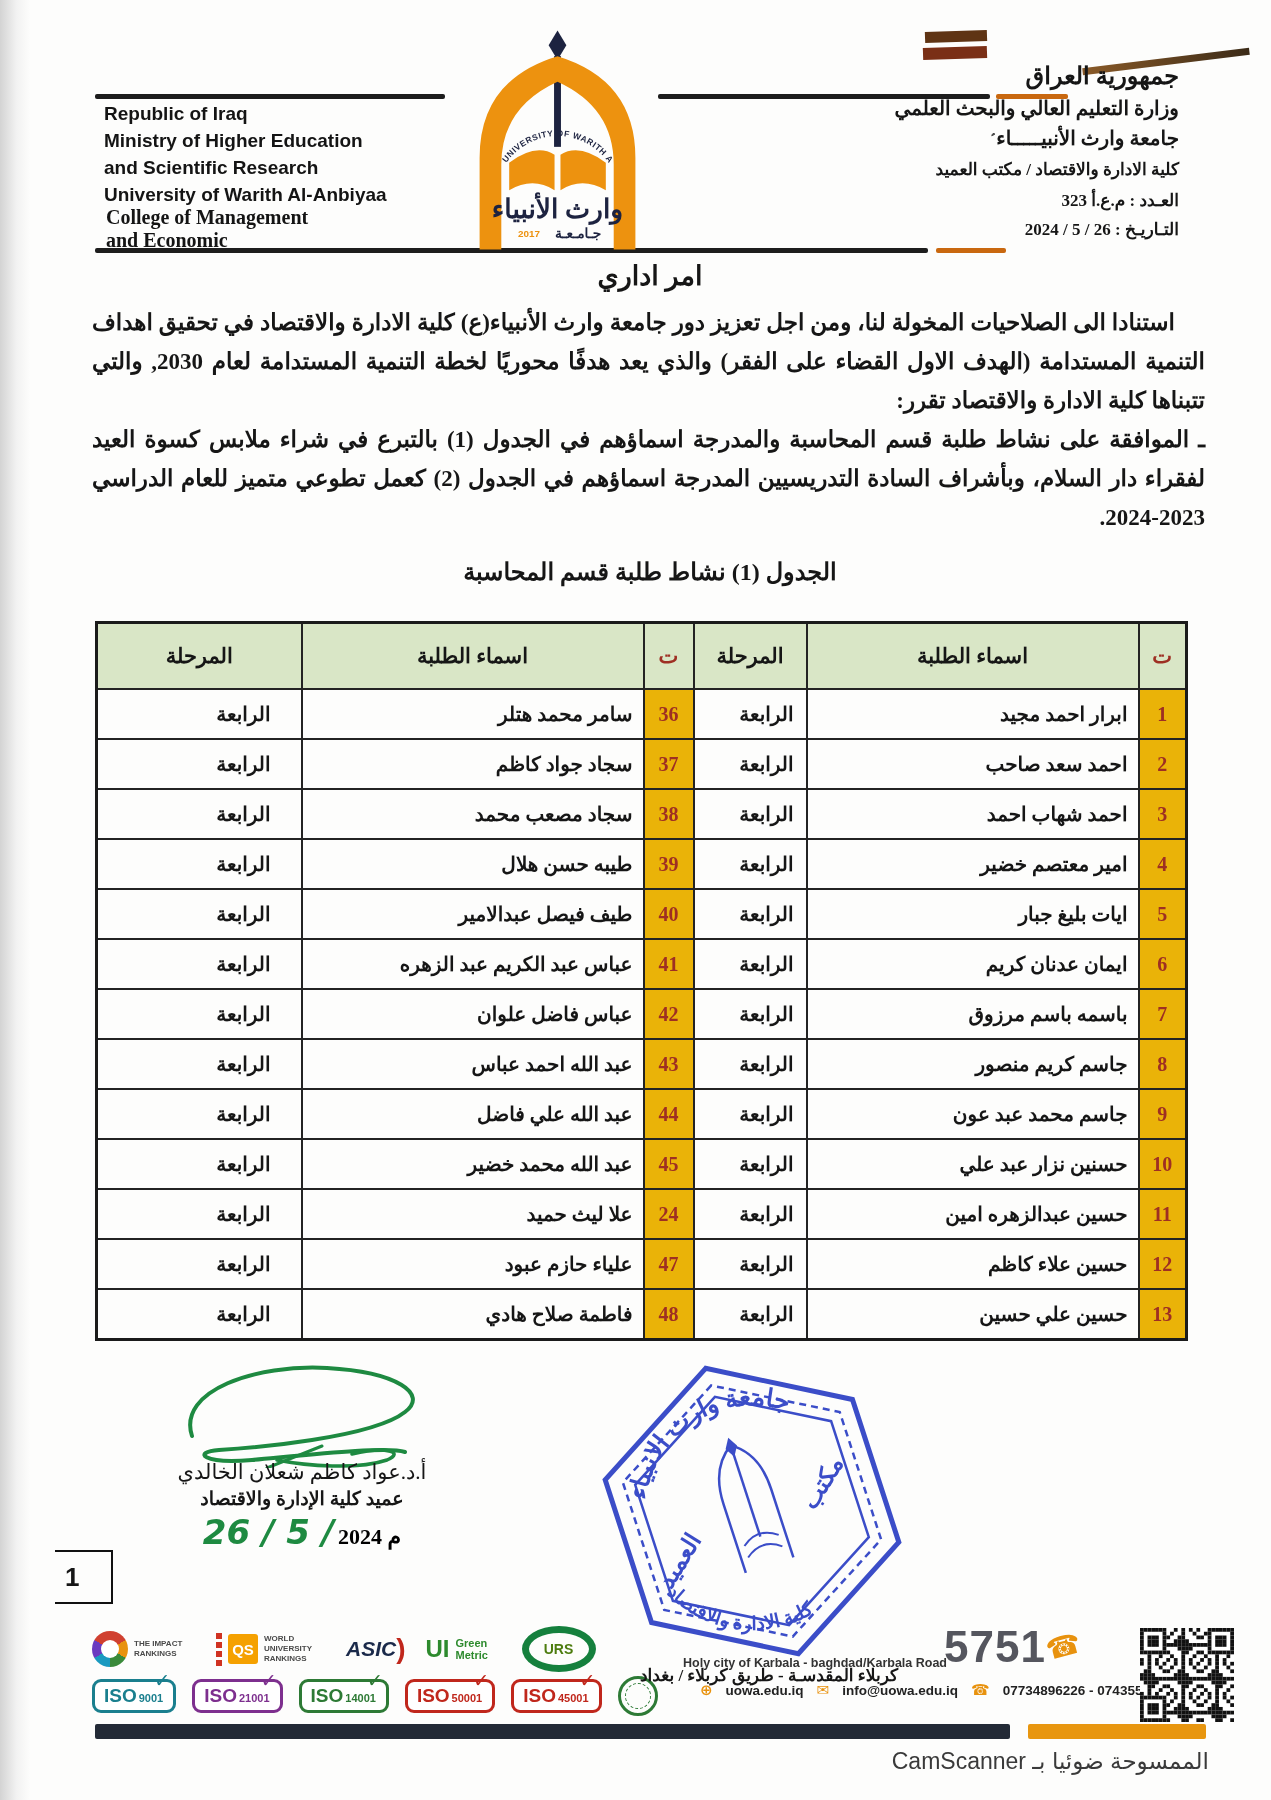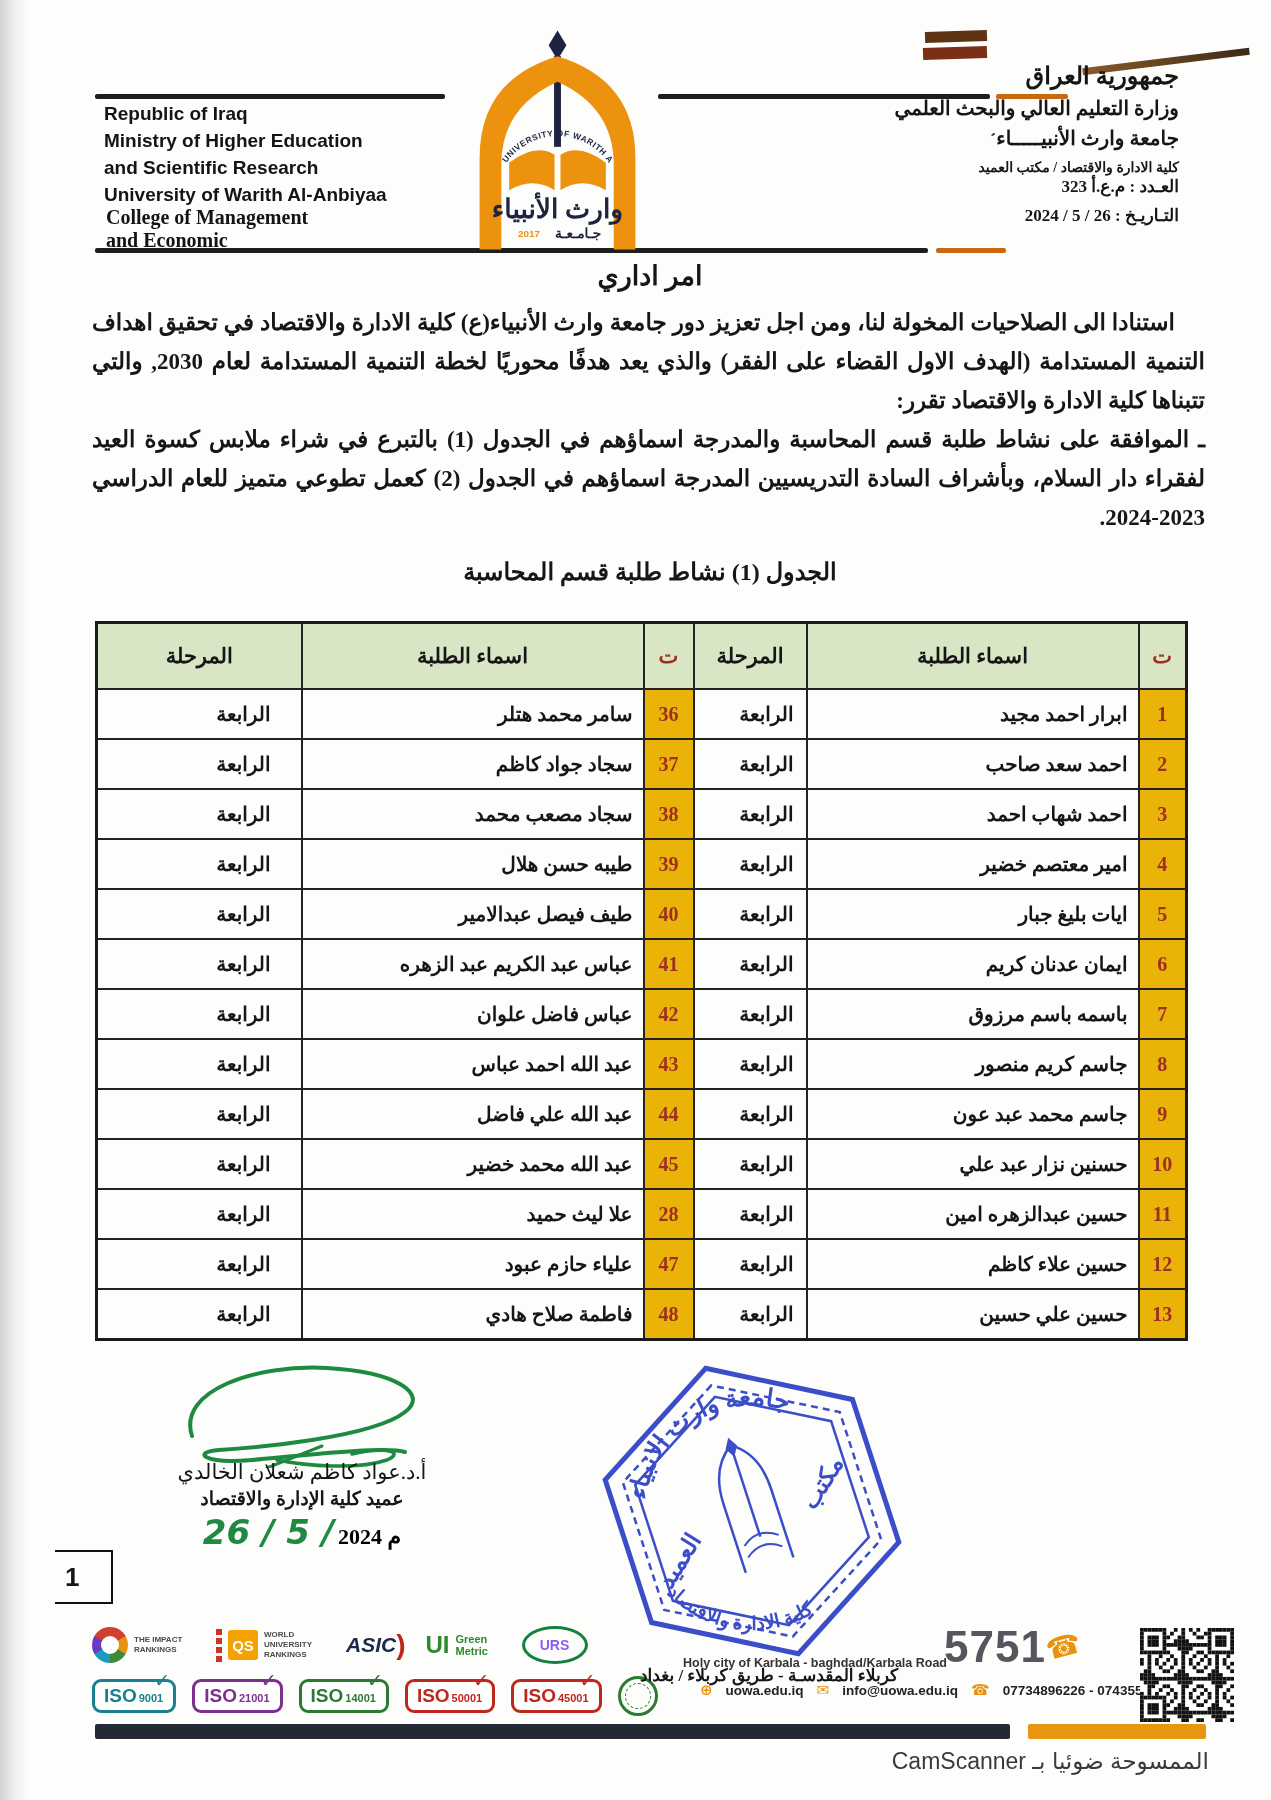--- a/index.html
+++ b/index.html
@@ -19,21 +19,21 @@
   .hdr-en{left:104px;top:100px;font-family:"Liberation Sans","DejaVu Sans",sans-serif;
      font-weight:700;font-size:19px;line-height:27px;color:#141414;}
   .hdr-en-serif{left:106px;top:206px;font-family:"Liberation Serif","DejaVu Serif",serif;
      font-weight:700;font-size:20px;line-height:23px;color:#141414;}
   
   .hdr-ar{right:92px;top:62px;width:430px;direction:rtl;text-align:right;}
   .hdr-ar .l1{font-size:24px;font-weight:800;margin-bottom:6px;}
   .hdr-ar .l2{font-size:20px;font-weight:800;margin-bottom:6px;}
   .hdr-ar .l3{font-size:20px;font-weight:800;margin-bottom:9px;}
   .hdr-ar .l3 .hon{font-size:13px;}
-  .hdr-ar .l4{font-size:14px;font-weight:800;}
+  .hdr-ar .l4{font-size:17px;font-weight:800;margin-bottom:10px;}
   .hdr-ar .l5,.hdr-ar .l6{font-size:17px;font-weight:800;margin-bottom:8px;letter-spacing:.5px;}
   
   .doc-title{left:95px;top:260px;width:1110px;text-align:center;font-size:27px;font-weight:800;}
   .doc-body{left:92px;top:303px;width:1113px;direction:rtl;text-align:justify;
      font-size:23px;font-weight:700;line-height:39px;}
   .doc-body p{margin:0;}
   
   .tbl-title{left:95px;top:558px;width:1110px;text-align:center;font-size:24px;font-weight:800;}
   table.students{position:absolute;left:95px;top:621px;width:1090px;border-collapse:collapse;
      direction:rtl;table-layout:fixed;}
@@ -68,22 +68,22 @@
   .impact-icon::after{content:"";position:absolute;inset:9px;background:#fff;border-radius:50%;}
   .rank-label{font-size:8px;font-weight:800;color:#4a4a4a;width:62px;line-height:10px;}
   .qs-dots{display:flex;flex-direction:column;gap:3px;}
   .qs-dots i{width:6px;height:6px;background:#d03322;}
   .qs-badge{width:30px;height:30px;background:#f5a100;color:#fff;font-weight:800;font-size:15px;
      display:flex;align-items:center;justify-content:center;border-radius:3px;}
   .asic-text{font-size:21px;font-weight:800;color:#1b2a4a;font-style:italic;}
   .asic-paren{font-size:28px;font-weight:800;color:#c0271c;margin-left:-6px;}
   .ui-text{font-size:24px;font-weight:900;color:#2d8a2d;}
   .gm-label{font-size:11px;font-weight:800;color:#2d8a2d;width:46px;line-height:12px;}
-  .urs-oval{width:60px;height:32px;border:3px solid #15803d;border-radius:50%;
-     display:flex;align-items:center;justify-content:center;font-size:14px;font-weight:900;color:#8b5cf6;}
+  .urs-oval{width:60px;height:32px;border:7px solid #15803d;border-radius:50%;
+     display:flex;align-items:center;justify-content:center;font-size:14px;font-weight:900;color:#4d7c0f;}
   .iso-row{left:92px;top:1676px;display:flex;align-items:center;gap:16px;
      font-family:"Liberation Sans","DejaVu Sans",sans-serif;}
   .iso-badge{position:relative;border:3px solid;border-radius:9px;background:#fff;
      padding:3px 10px 3px 9px;display:flex;align-items:baseline;gap:2px;}
   .iso-badge .iso-word{font-size:19px;font-weight:900;}
   .iso-badge .iso-num{font-size:11px;font-weight:800;}
   .iso-badge .iso-check{position:absolute;top:-13px;right:3px;font-size:19px;font-weight:900;}
   .iso-seal{width:34px;height:34px;border:3px solid #2d7a35;border-radius:50%;position:relative;}
   .iso-seal::after{content:"";position:absolute;inset:4px;border:1.5px dashed #2d7a35;border-radius:50%;}
   .ftr-ar{left:640px;top:1665px;width:307px;direction:rtl;text-align:left;
@@ -264,21 +264,21 @@
           <td class="c-name">حسنين نزار عبد علي</td>
           <td class="c-stage">الرابعة</td>
           <td class="c-num">45</td>
           <td class="c-name">عبد الله محمد خضير</td>
           <td class="c-stage c-stage-wide">الرابعة</td>
         </tr>
         <tr>
           <td class="c-num">11</td>
           <td class="c-name">حسين عبدالزهره امين</td>
           <td class="c-stage">الرابعة</td>
-          <td class="c-num">28</td>
+          <td class="c-num">24</td>
           <td class="c-name">علا ليث حميد</td>
           <td class="c-stage c-stage-wide">الرابعة</td>
         </tr>
         <tr>
           <td class="c-num">12</td>
           <td class="c-name">حسين علاء كاظم</td>
           <td class="c-stage">الرابعة</td>
           <td class="c-num">47</td>
           <td class="c-name">علياء حازم عبود</td>
           <td class="c-stage c-stage-wide">الرابعة</td>

